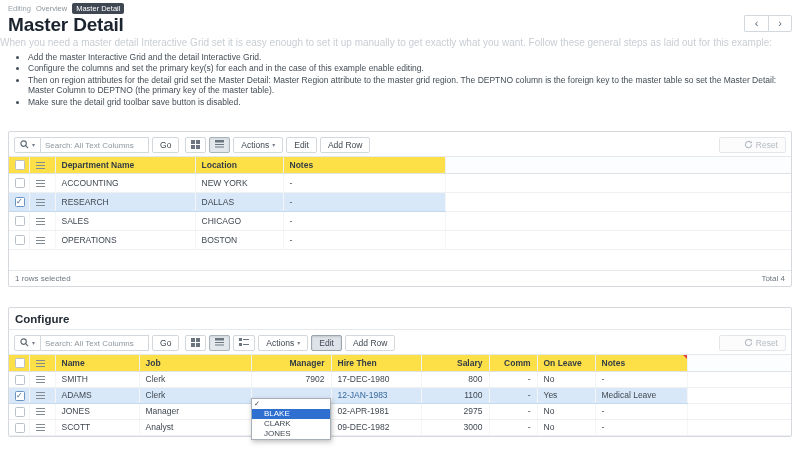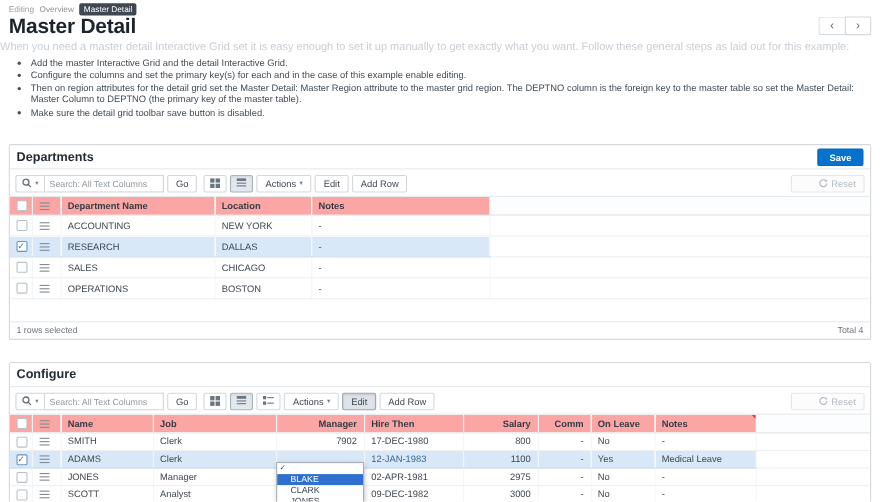--- a/index.html
+++ b/index.html
@@ -41,21 +41,21 @@
   .toolbar{display:flex;align-items:flex-end;gap:3px;padding:3px 5px;border-bottom:1px solid #e6e9eb;height:18px;}
   .search-group{display:flex;align-items:center;gap:0;margin-right:3px;}
   .search-btn{border-radius:2px 0 0 2px;}
   .search-input{height:16px;font-size:8px;border:1px solid #d3d8dd;border-left:none;padding:0 4px;width:108px;color:#3f4750;box-sizing:border-box;outline:none;}
   .search-input::placeholder{color:#8f979e;}
   .go-btn{margin-left:3px;}
   .tb-spacer{flex:1;}
 
   
   .grid{width:100%;border-collapse:collapse;table-layout:fixed;font-size:8.5px;color:#3f4750;}
-  .grid th{font-weight:bold;text-align:left;padding:3px 6px;border-bottom:1px solid #dfe3e6;border-right:1px solid #eef1f3;background:#fca5a5;color:#343d46;line-height:9px;overflow:hidden;white-space:nowrap;}
+  .grid th{font-weight:bold;text-align:left;padding:3px 6px;border-bottom:1px solid #dfe3e6;border-right:1px solid #eef1f3;background:#fde047;color:#343d46;line-height:9px;overflow:hidden;white-space:nowrap;}
   .grid td{padding:3px 6px;border-bottom:1px solid #eef0f2;border-right:1px solid #f3f5f6;line-height:9px;overflow:hidden;white-space:nowrap;background:#fff;}
   .grid .col-fill{border-right:none;}
   .grid th.col-fill{background:#fcfdfe;}
   .grid .r{text-align:right;}
   .grid tr.row-selected td{background:#d9e8f8;border-bottom-color:#c4d9ee;}
   .grid tr.row-selected td.col-fill{background:#fff;border-bottom-color:#eef0f2;}
   .dept-grid td{padding-top:4px;padding-bottom:4px;}
   .emp-grid td{padding-top:2.5px;padding-bottom:2.5px;}
 
   .checkbox{display:inline-block;width:8px;height:8px;border:1px solid #b9c0c7;border-radius:1.5px;background:#fff;position:relative;vertical-align:middle;}
@@ -105,24 +105,20 @@
   <p class="intro">When you need a master detail Interactive Grid set it is easy enough to set it up manually to get exactly what you want. Follow these general steps as laid out for this example:</p>
 
   <ul class="bullets">
     <li>Add the master Interactive Grid and the detail Interactive Grid.</li>
     <li>Configure the columns and set the primary key(s) for each and in the case of this example enable editing.</li>
     <li>Then on region attributes for the detail grid set the Master Detail: Master Region attribute to the master grid region. The DEPTNO column is the foreign key to the master table so set the Master Detail: Master Column to DEPTNO (the primary key of the master table).</li>
     <li>Make sure the detail grid toolbar save button is disabled.</li>
   </ul>
 
   <section class="region" id="departments-region">
-    <header class="region-header">
-      <h2>Departments</h2>
-      <button class="btn hot">Save</button>
-    </header>
 
     <div class="toolbar">
       <div class="search-group">
         <button class="btn icon-btn search-btn">
           <span><svg width="9" height="9" viewBox="0 0 10 10">
                 <circle cx="4" cy="4" r="3" fill="none" stroke="#5f6a73" stroke-width="1.3"></circle>
                 <line x1="6.2" y1="6.2" x2="9" y2="9" stroke="#5f6a73" stroke-width="1.3"></line>
               </svg></span>
           <span class="caret">▾</span>
         </button>

